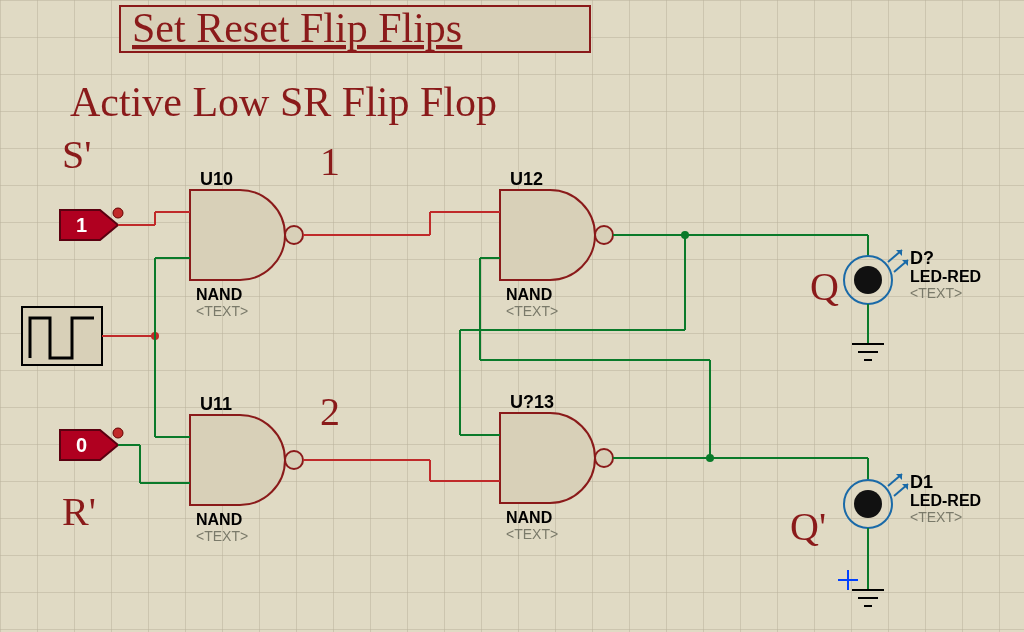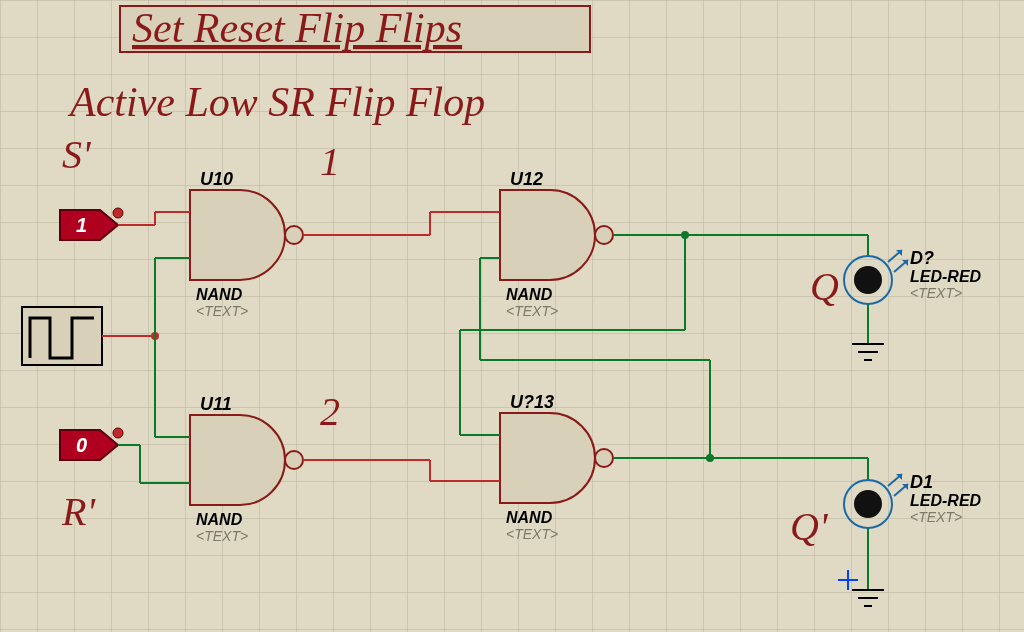--- a/index.html
+++ b/index.html
@@ -7,21 +7,20 @@
     padding: 0;
     width: 1024px;
     height: 632px;
     overflow: hidden;
     font-family: "Courier New", monospace;
   }
   #stage {
     position: relative;
     width: 1024px;
     height: 612px;
-    font-style: italic;
   }
   svg { display: block; }
   .title-box {
     fill: #d8d0b8;
     stroke: #8a1a1a;
     stroke-width: 2;
   }
   .title-text {
     font-family: "Georgia", "Times New Roman", serif;
     font-size: 42px;

